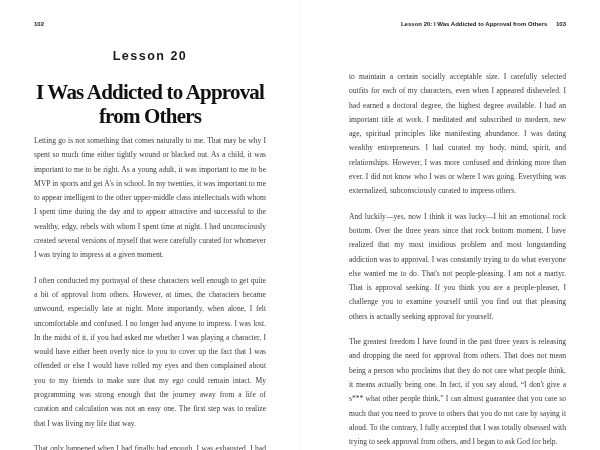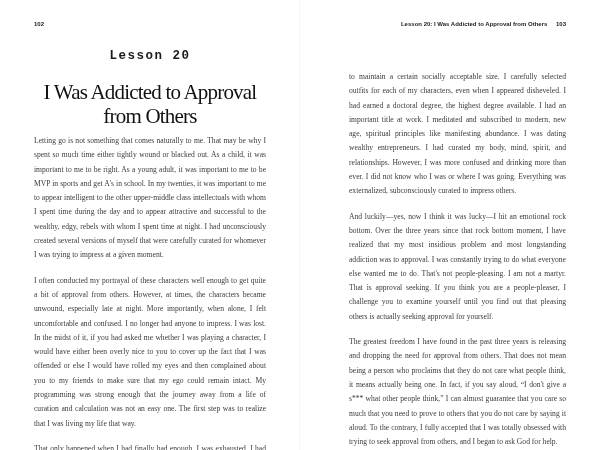--- a/index.html
+++ b/index.html
@@ -23,27 +23,27 @@
     .running-head {
       position: absolute; right: 34px; top: 21px;
       font-family: "Liberation Sans", sans-serif; font-weight: bold;
       font-size: 6px; color: #222; white-space: nowrap;
     }
     .running-head .rh-page { margin-left: 7px; }
 
     .lesson-label {
       position: absolute; left: 0; width: 300px; top: 49px;
       text-align: center;
-      font-family: Liberation Mono, monospace; font-weight: bold;
+      font-family: Liberation Sans, sans-serif; font-weight: bold;
       font-size: 12.5px; letter-spacing: 1.5px; color: #1b1b1b;
     }
     .chapter-title {
       position: absolute; left: 30px; width: 240px; top: 80px;
       text-align: center;
-      font-family: "Liberation Serif", serif; font-weight: normal;
+      font-family: "Liberation Serif", serif; font-weight: bold;
       font-size: 21px; line-height: 24px; color: #111;
       letter-spacing: -0.8px;
     }
 
     .body-text {
       position: absolute;
       font-family: "Liberation Serif", serif;
       font-size: 7.6px; line-height: 14.3px; color: #3a3a3a;
       text-align: justify;
     }

